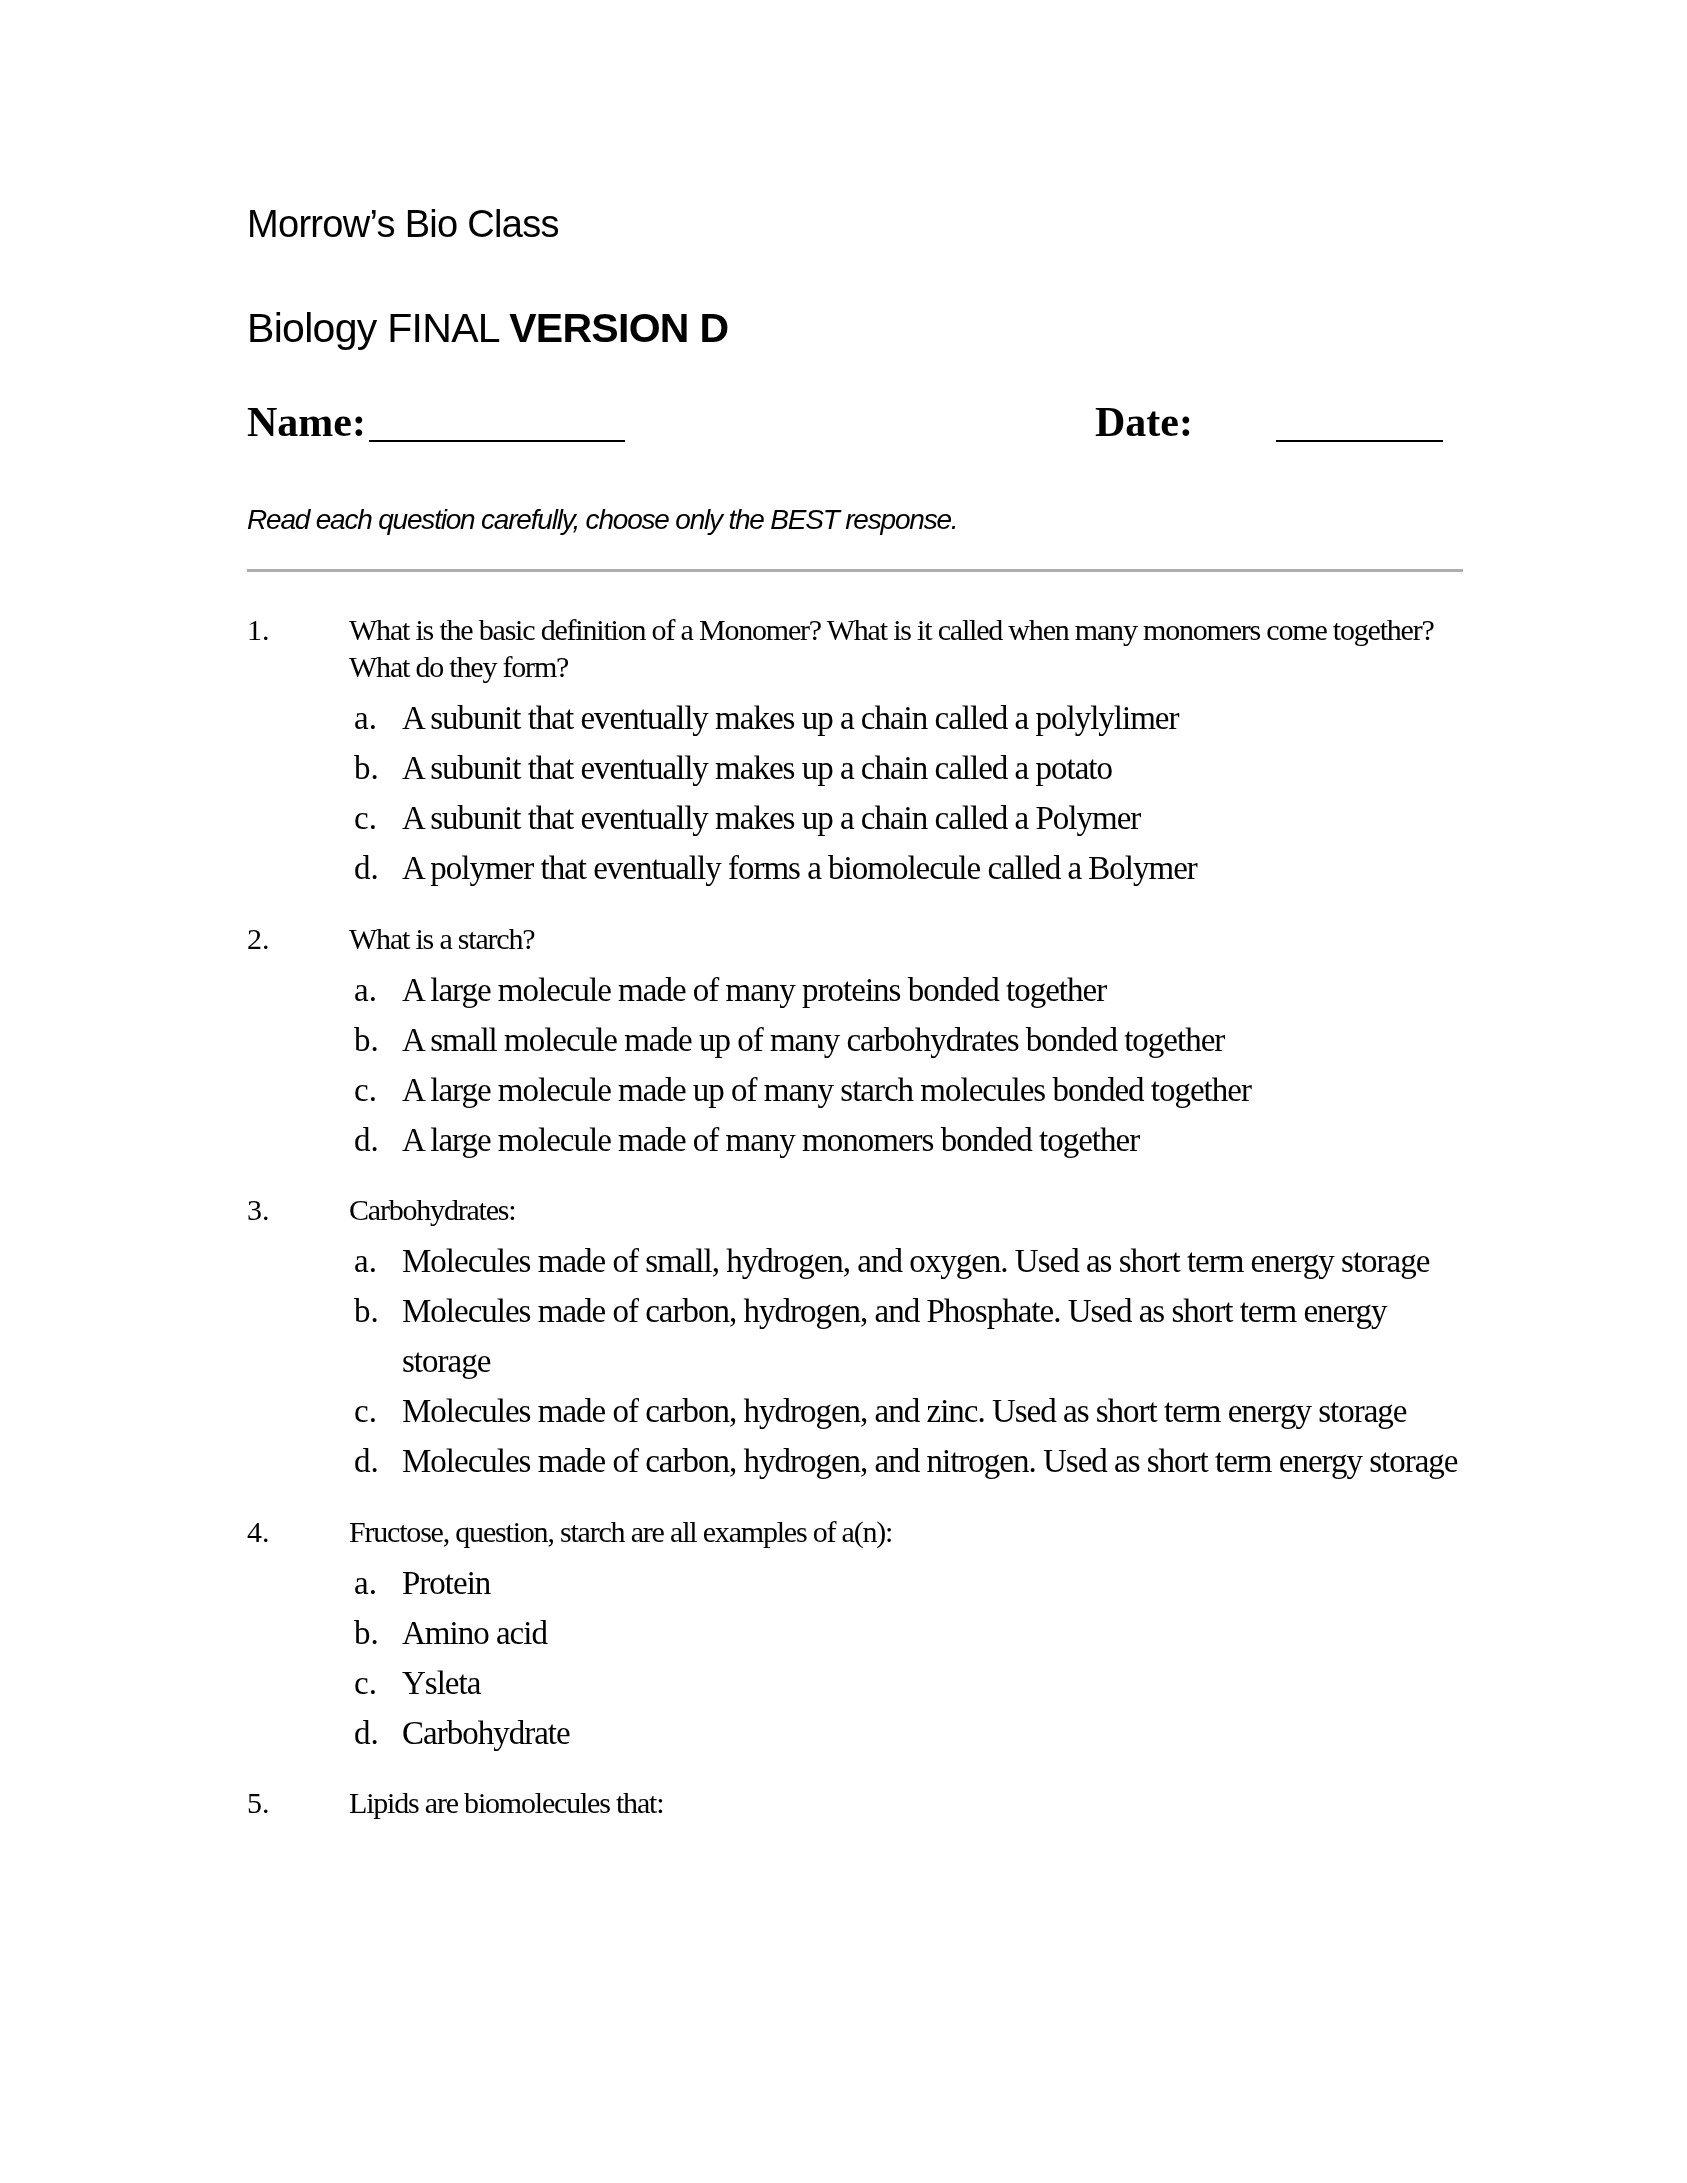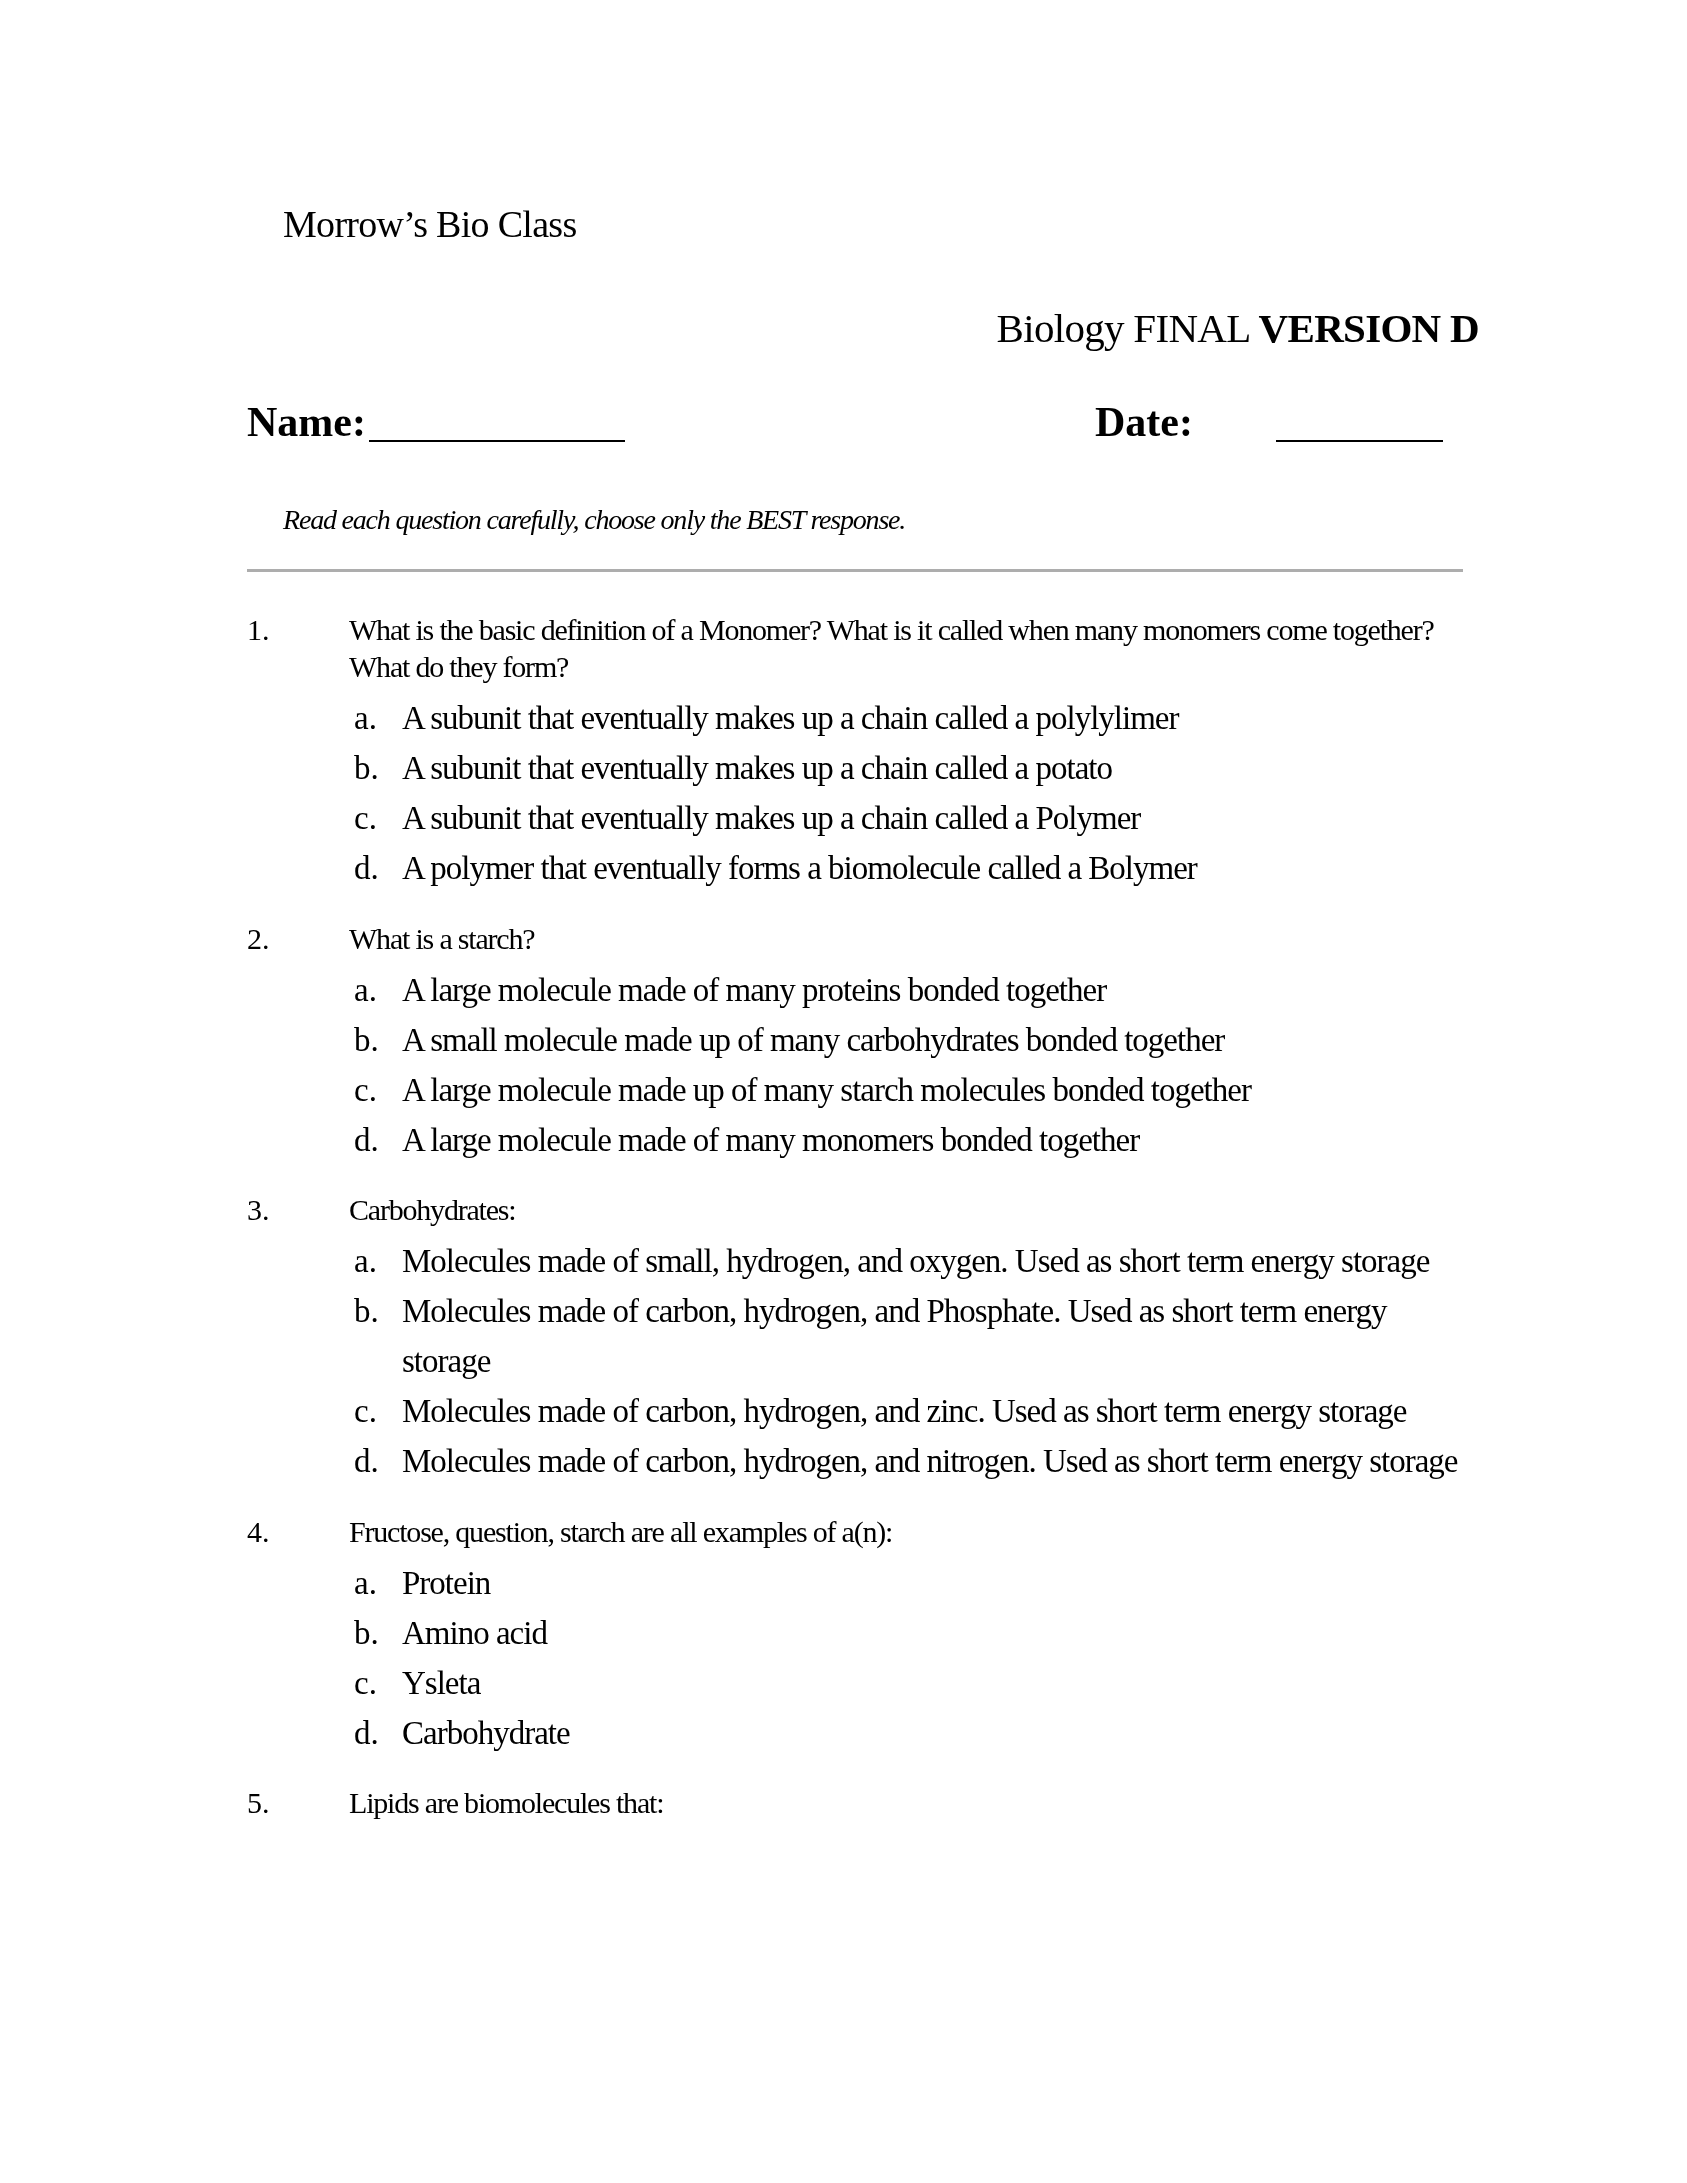--- a/index.html
+++ b/index.html
@@ -10,34 +10,34 @@
     background: #ffffff;
     overflow: hidden;
     color: #000000;
   }
   .content {
     position: absolute;
     left: 247px;
     top: 0;
     width: 1232px;
   }
-  .sans  { font-family: Liberation Serif, serif; margin-left: 36px; }
+  .sans  { font-family: Liberation Sans, sans-serif; }
   .serif { font-family: "Liberation Serif", serif; }
 
   .class-name {
     margin-top: 202px;
     font-size: 38px;
     line-height: 44px;
     letter-spacing: -0.7px;
   }
   .exam-title {
     margin-top: 58px;
     font-size: 41px;
     line-height: 48px;
-    text-align: right;
+    text-align: left;
     letter-spacing: -0.7px;
   }
   .exam-title .bold { font-weight: bold; }
 
   .name-date-row {
     position: relative;
     margin-top: 48px;
     height: 45px;
     font-size: 42px;
     font-weight: bold;

